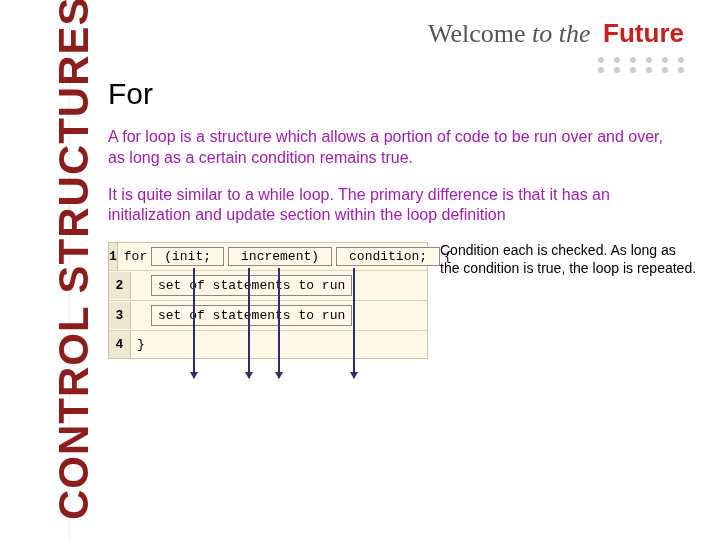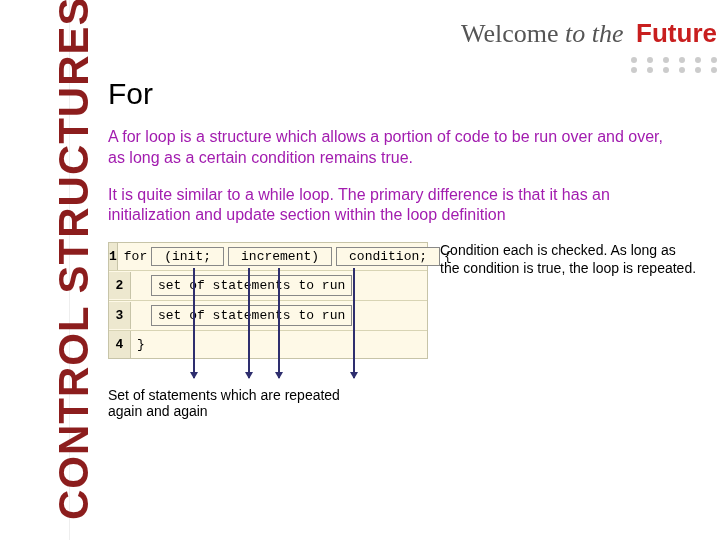--- a/index.html
+++ b/index.html
@@ -28,21 +28,21 @@
     transform: rotate(-90deg);
     transform-origin: left top;
     font-size: 42px;
     font-weight: 700;
     letter-spacing: 1px;
     color: #8C1D1D;
     white-space: nowrap;
   }
   .header {
     position: absolute;
-    right: 3px; top: 18px;
+    right: 36px; top: 18px;
     text-align: right;
   }
   .header-welcome {
     font-family: Georgia, 'Times New Roman', serif;
     font-style: italic;
     font-size: 26px;
     color: #555;
   }
   .header-welcome .w { font-style: normal; font-weight: 400; }
   .header-future {
@@ -218,20 +218,19 @@
               <span>}</span>
             </div>
         </div>
       </div>
 
       <div class="arrow" style="left:85px; top:26px; height:110px;"></div>
       <div class="arrow" style="left:140px; top:26px; height:110px;"></div>
       <div class="arrow" style="left:170px; top:26px; height:110px;"></div>
       <div class="arrow" style="left:245px; top:26px; height:110px;"></div>
 
-      <div class="caption">Set of statements which are repeated again and again</div>
     </div>
 
     <div class="side-col">
       <div class="side-note">Condition each is checked. As long as the condition is true, the loop is repeated.</div>
     </div>
   </div>
 </div>
 
 </body></html>

